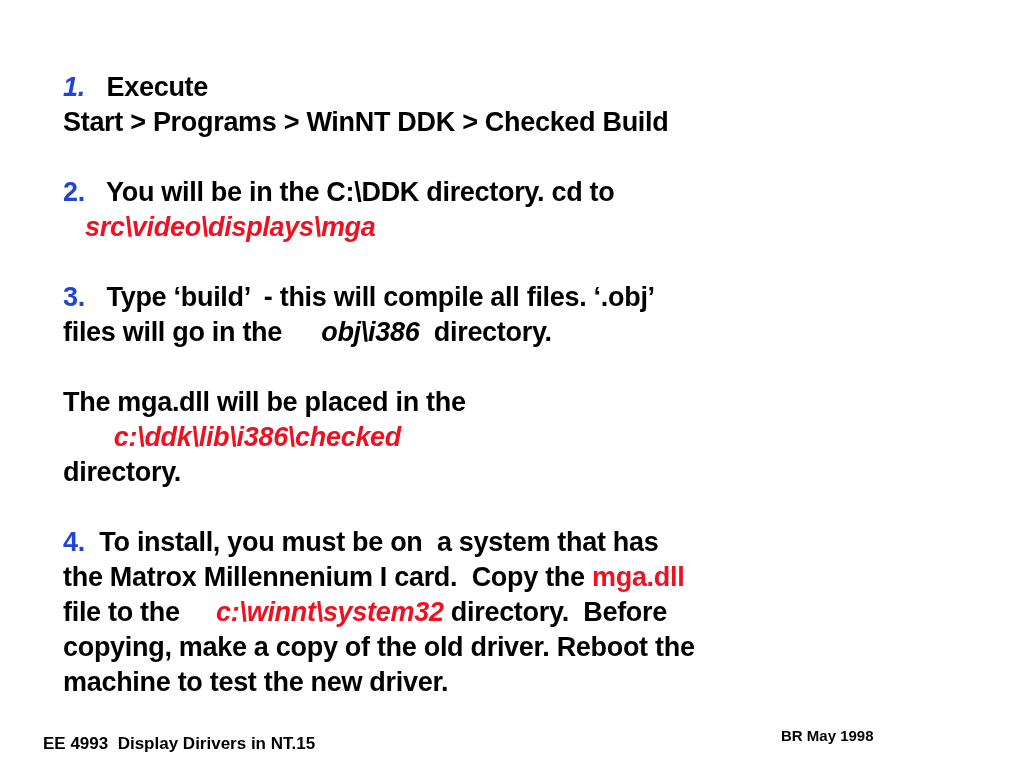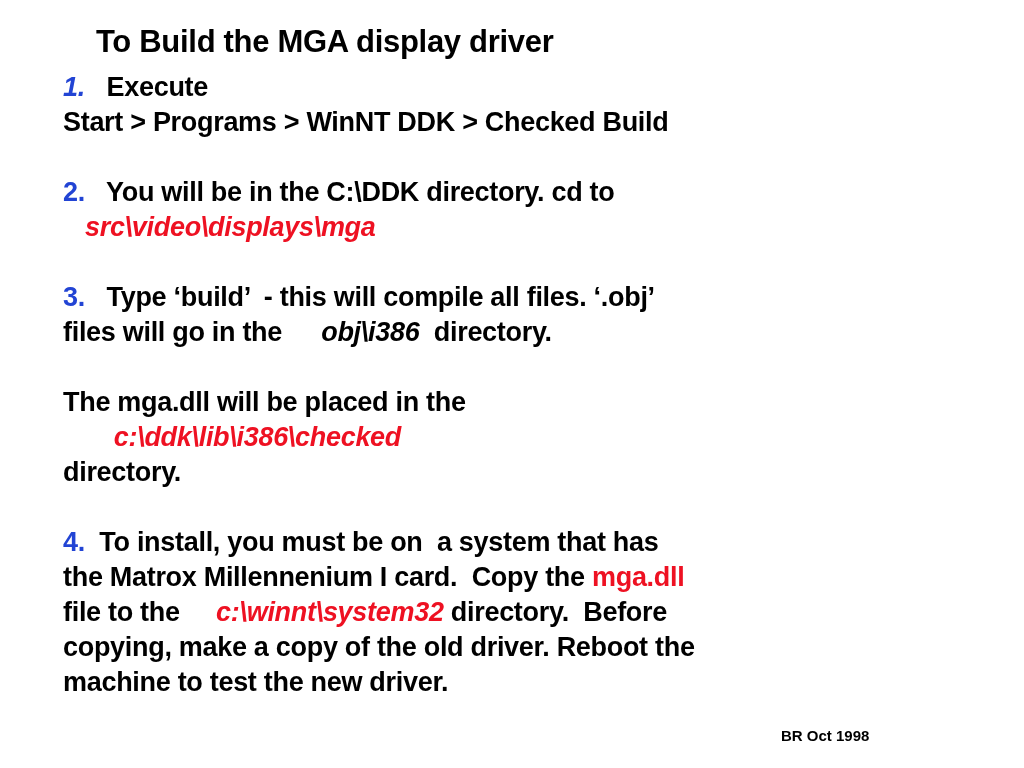--- a/index.html
+++ b/index.html
@@ -53,19 +53,19 @@
     left: 781px;
     top: 727px;
     font-size: 15px;
     white-space: pre;
   }
 </style>
 </head>
 <body>
 
 <div class="slide">
-  <div class="slide-title">To Build the MGA display driver</div>
 
   <div class="slide-body"><div class="body-line"><span class="seg-blue-italic">1.</span><span class="seg-plain">   Execute</span></div><div class="body-line"><span class="seg-plain">Start &gt; Programs &gt; WinNT DDK &gt; Checked Build</span></div><div class="body-line">&nbsp;</div><div class="body-line"><span class="seg-blue">2.</span><span class="seg-plain">   You will be in the C:\DDK directory. cd to</span></div><div class="body-line"><span class="seg-red-italic">src\video\displays\mga</span></div><div class="body-line">&nbsp;</div><div class="body-line"><span class="seg-blue">3.</span><span class="seg-plain">   Type ‘build’  - this will compile all files. ‘.obj’</span></div><div class="body-line"><span class="seg-plain">files will go in the </span><span class="seg-italic">obj\i386</span><span class="seg-plain">  directory.</span></div><div class="body-line">&nbsp;</div><div class="body-line"><span class="seg-plain">The mga.dll will be placed in the</span></div><div class="body-line"><span class="seg-red-italic">    c:\ddk\lib\i386\checked</span></div><div class="body-line"><span class="seg-plain">directory.</span></div><div class="body-line">&nbsp;</div><div class="body-line"><span class="seg-blue">4.</span><span class="seg-plain">  To install, you must be on  a system that has</span></div><div class="body-line"><span class="seg-plain">the Matrox Millennenium I card.  Copy the </span><span class="seg-red">mga.dll</span></div><div class="body-line"><span class="seg-plain">file to the  </span><span class="seg-red-italic">c:\winnt\system32</span><span class="seg-plain"> directory.  Before</span></div><div class="body-line"><span class="seg-plain">copying, make a copy of the old driver. Reboot the</span></div><div class="body-line"><span class="seg-plain">machine to test the new driver.</span></div></div>
 
+  <div class="footer-left">EE 4993  Display Dirivers in NT.15</div>
 
-  <div class="footer-right">BR Oct 1998</div>
+  <div class="footer-right">BR May 1998</div>
 </div>
 
 </body></html>

